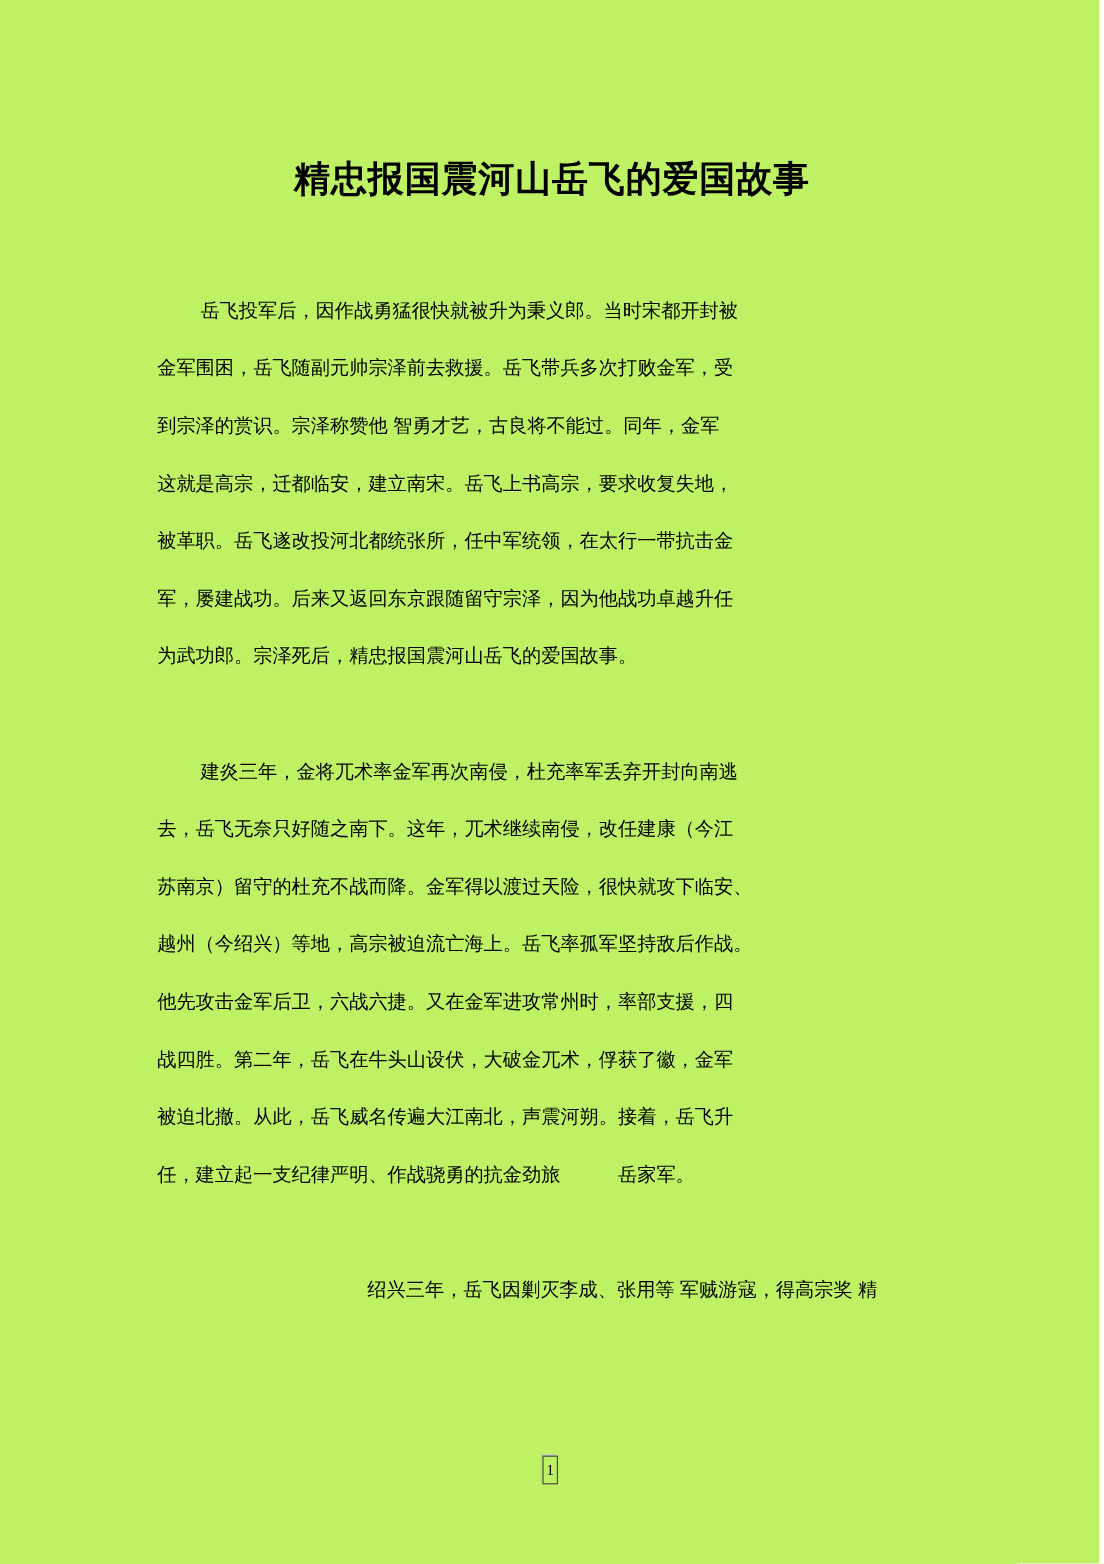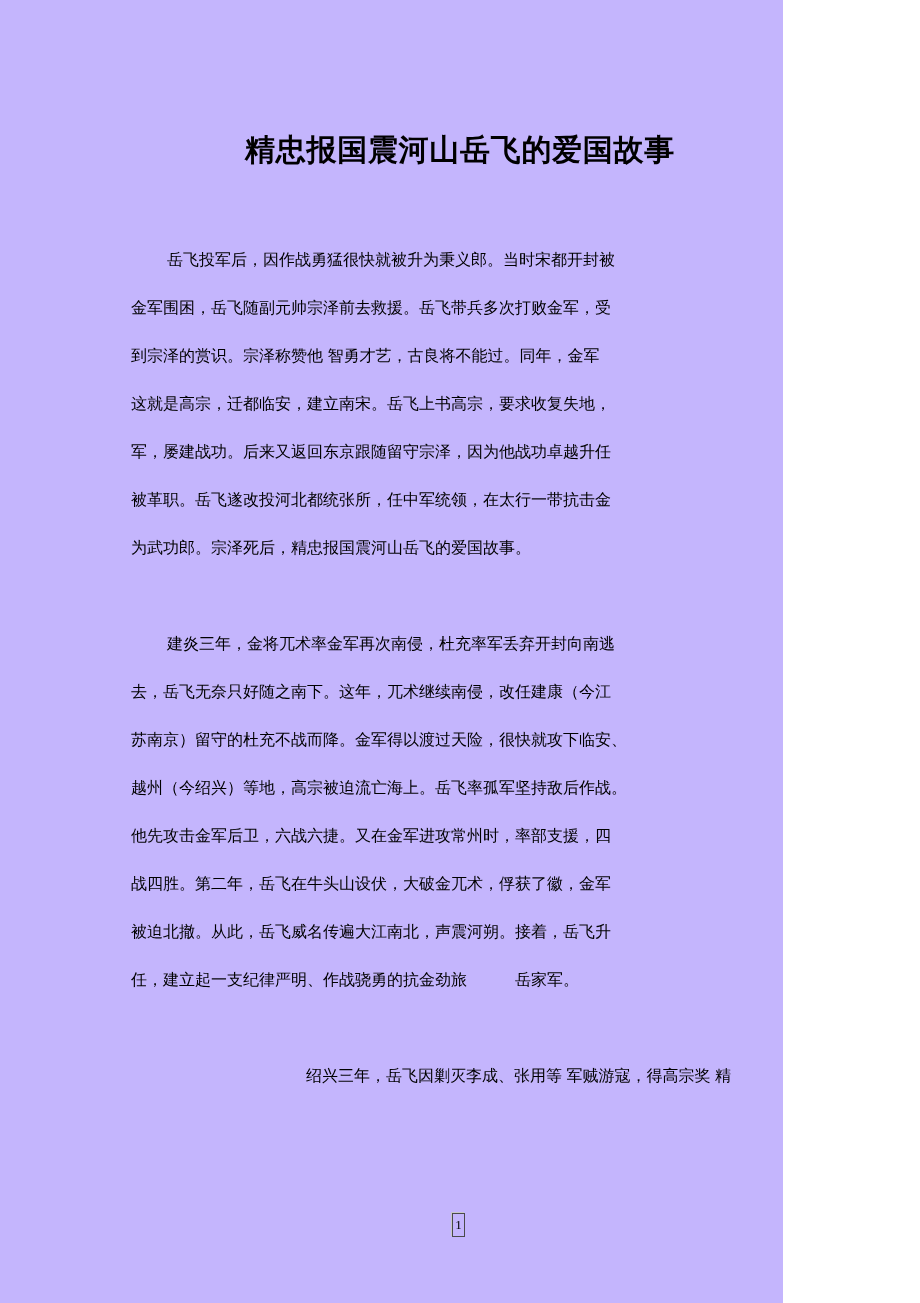--- a/index.html
+++ b/index.html
@@ -2,23 +2,23 @@
 <html><head>
 <meta charset="utf-8">
 <style>
   html, body {
     margin: 0;
     padding: 0;
     background: #ffffff;
   }
   .page {
     position: relative;
-    width: 783px;
+    width: 916px;
     height: 1303px;
-    background: #c4b5fd;
+    background: #bef264;
     overflow: hidden;
     font-family: "Liberation Sans", sans-serif;
     color: #000000;
   }
   .doc-title {
     position: absolute;
     top: 128px;
     left: 0;
     width: 920px;
     text-align: center;
@@ -74,22 +74,22 @@
 <div class="page">
 
   <div class="doc-title">精忠报国震河山岳飞的爱国故事</div>
 
   <div class="doc-body">
       <div class="para">
         <div class="line first">岳飞投军后，因作战勇猛很快就被升为秉义郎。当时宋都开封被</div>
         <div class="line">金军围困，岳飞随副元帅宗泽前去救援。岳飞带兵多次打败金军，受</div>
         <div class="line">到宗泽的赏识。宗泽称赞他 智勇才艺，古良将不能过。同年，金军</div>
         <div class="line">这就是高宗，迁都临安，建立南宋。岳飞上书高宗，要求收复失地，</div>
+        <div class="line">被革职。岳飞遂改投河北都统张所，任中军统领，在太行一带抗击金</div>
         <div class="line">军，屡建战功。后来又返回东京跟随留守宗泽，因为他战功卓越升任</div>
-        <div class="line">被革职。岳飞遂改投河北都统张所，任中军统领，在太行一带抗击金</div>
         <div class="line">为武功郎。宗泽死后，精忠报国震河山岳飞的爱国故事。</div>
       </div>
       <div class="para">
         <div class="line first">建炎三年，金将兀术率金军再次南侵，杜充率军丢弃开封向南逃</div>
         <div class="line">去，岳飞无奈只好随之南下。这年，兀术继续南侵，改任建康（今江</div>
         <div class="line">苏南京）留守的杜充不战而降。金军得以渡过天险，很快就攻下临安、</div>
         <div class="line">越州（今绍兴）等地，高宗被迫流亡海上。岳飞率孤军坚持敌后作战。</div>
         <div class="line">他先攻击金军后卫，六战六捷。又在金军进攻常州时，率部支援，四</div>
         <div class="line">战四胜。第二年，岳飞在牛头山设伏，大破金兀术，俘获了徽，金军</div>
         <div class="line">被迫北撤。从此，岳飞威名传遍大江南北，声震河朔。接着，岳飞升</div>

